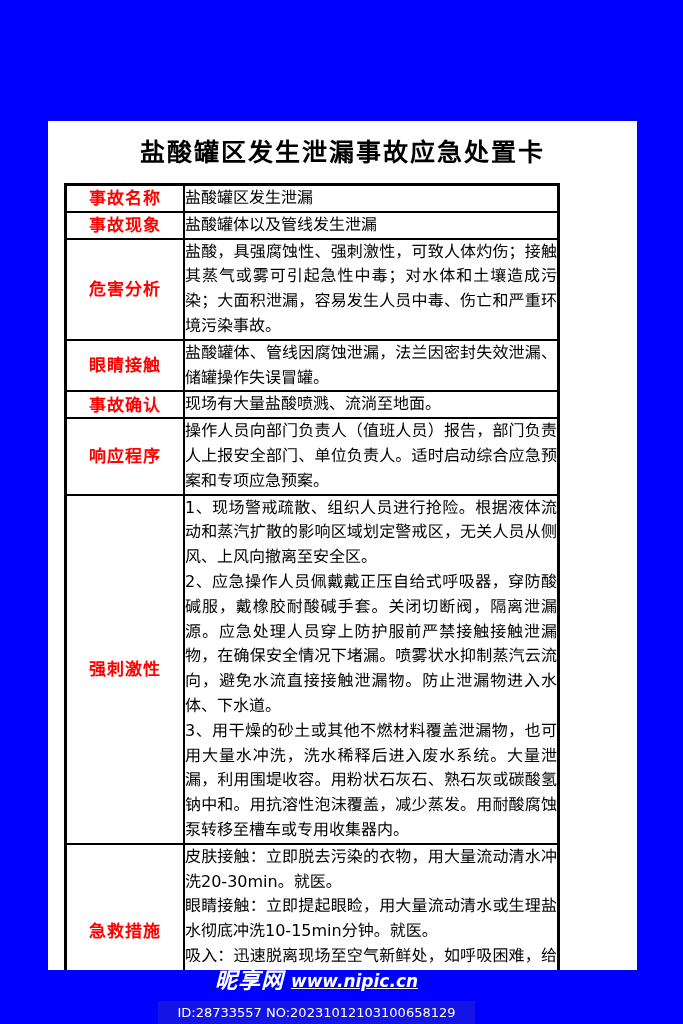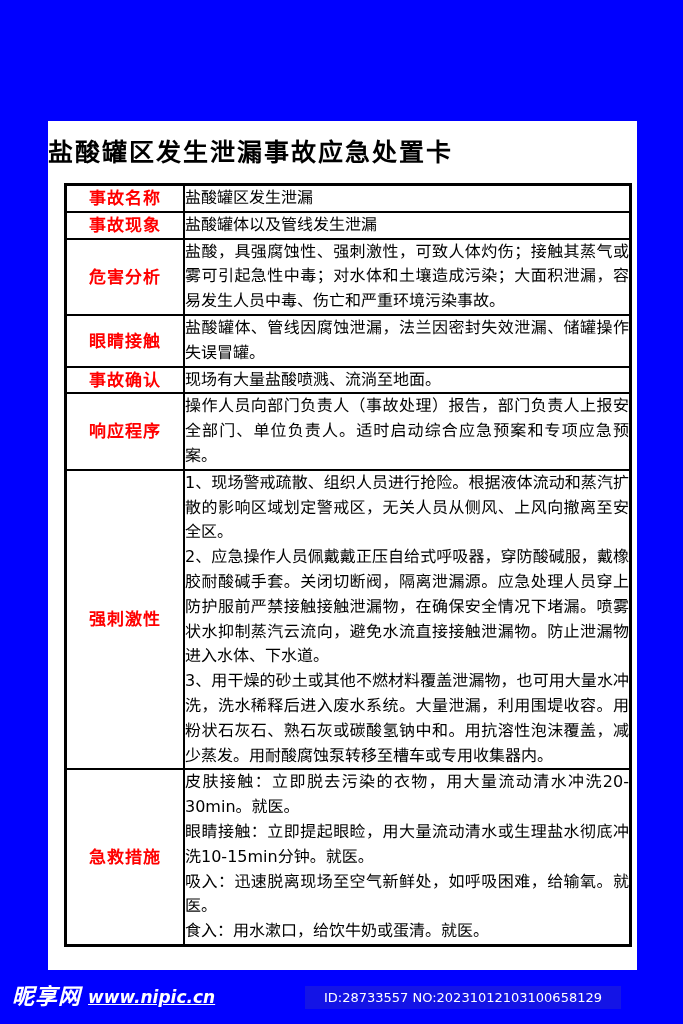--- a/index.html
+++ b/index.html
@@ -21,37 +21,37 @@
     position: absolute;
     left: 48px;
     top: 121px;
     width: 589px;
     height: 849px;
     background: #ffffff;
     box-sizing: border-box;
   }
 
   #poster-title {
-    text-align: left;
+    text-align: center;
     font-size: 25px;
     font-weight: bold;
     letter-spacing: 2px;
     color: #000000;
     margin: 0;
     padding: 18px 0 6px 0;
     line-height: 1.1;
     white-space: nowrap;
   }
 
   
   #card-table {
     position: absolute;
     left: 16px;
     top: 62px;
-    width: 568px;
+    width: 496px;
     border-collapse: collapse;
     table-layout: fixed;
     border: 3px solid #000000;
   }
   #card-table td {
     border: 2px solid #000000;
     vertical-align: middle;
     padding: 0;
   }
   td.label-cell {
@@ -87,20 +87,21 @@
     left: 0;
     bottom: 0;
     width: 629px;
     height: 54px;
     background: #0000ff;
     display: flex;
     align-items: center;
     justify-content: space-between;
     box-sizing: border-box;
     padding: 0 8px 0 12px;
+    flex-direction: column;
   }
   #brand {
     display: flex;
     align-items: center;
     gap: 7px;
   }
   #brand-logo {
     color: #ffffff;
     font-size: 22px;
     font-weight: bold;
@@ -167,21 +168,21 @@
       <tr class="single-line">
         <td class="label-cell">事故确认</td>
         <td class="value-cell">
           <p>现场有大量盐酸喷溅、流淌至地面。</p>
         </td>
       </tr>
 
       <tr>
         <td class="label-cell">响应程序</td>
         <td class="value-cell">
-          <p>操作人员向部门负责人（事故处理）报告，部门负责人上报安全部门、单位负责人。适时启动综合应急预案和专项应急预案。</p>
+          <p>操作人员向部门负责人（值班人员）报告，部门负责人上报安全部门、单位负责人。适时启动综合应急预案和专项应急预案。</p>
         </td>
       </tr>
 
       <tr>
         <td class="label-cell">强刺激性</td>
         <td class="value-cell">
           <p>1、现场警戒疏散、组织人员进行抢险。根据液体流动和蒸汽扩散的影响区域划定警戒区，无关人员从侧风、上风向撤离至安全区。</p>
           <p>2、应急操作人员佩戴戴正压自给式呼吸器，穿防酸碱服，戴橡胶耐酸碱手套。关闭切断阀，隔离泄漏源。应急处理人员穿上防护服前严禁接触接触泄漏物，在确保安全情况下堵漏。喷雾状水抑制蒸汽云流向，避免水流直接接触泄漏物。防止泄漏物进入水体、下水道。</p>
           <p>3、用干燥的砂土或其他不燃材料覆盖泄漏物，也可用大量水冲洗，洗水稀释后进入废水系统。大量泄漏，利用围堤收容。用粉状石灰石、熟石灰或碳酸氢钠中和。用抗溶性泡沫覆盖，减少蒸发。用耐酸腐蚀泵转移至槽车或专用收集器内。</p>
         </td>

